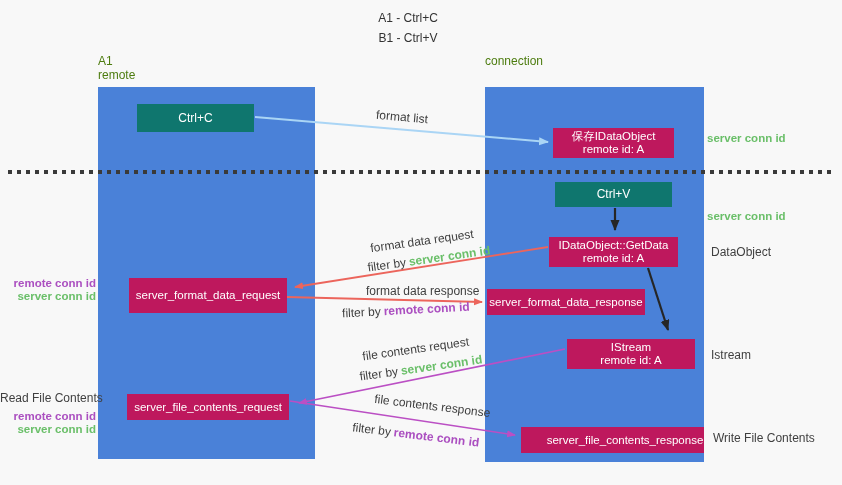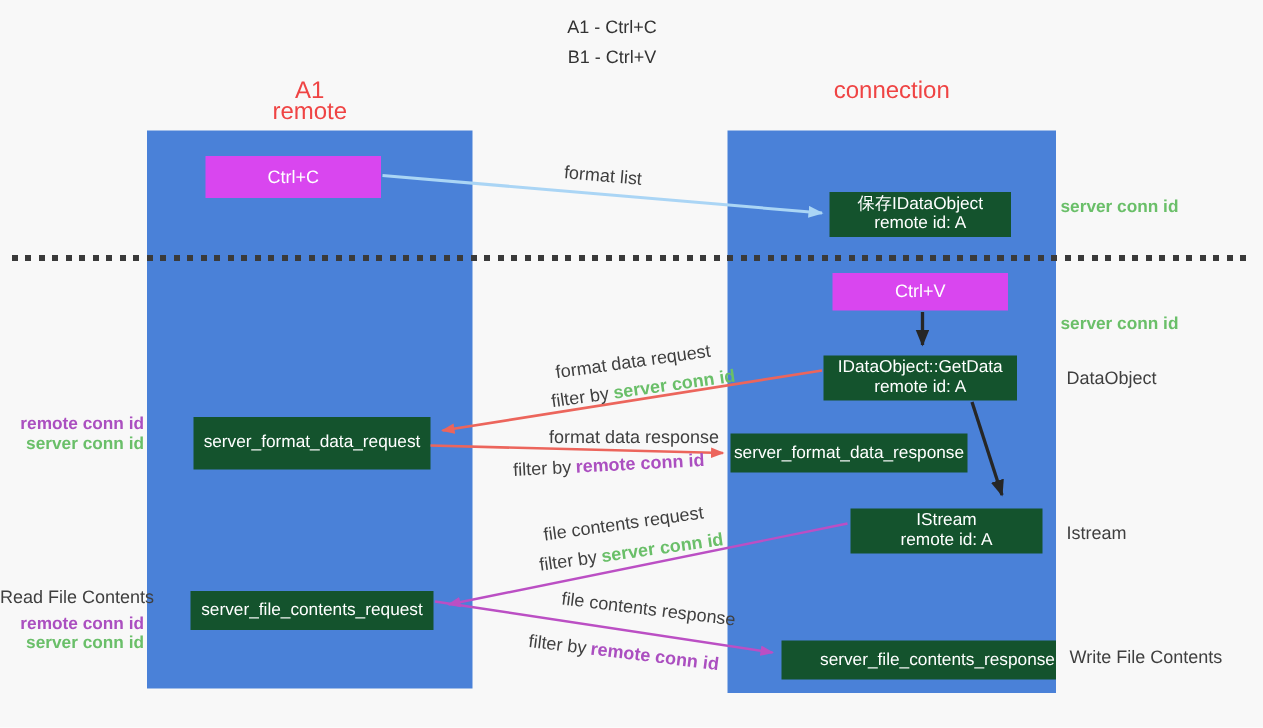--- a/index.html
+++ b/index.html
@@ -6,37 +6,37 @@
   .canvas {
     position:relative; width:842px; height:485px;
     background:#f8f8f8; overflow:hidden;
     font-family:"Liberation Sans", sans-serif;
     color:#3f3f3f;
   }
   .title {
     position:absolute; left:278px; top:8px; width:260px;
     text-align:center; font-size:12px; line-height:20px; color:#333;
   }
-  .col-hdr { position:absolute; text-align:center; font-size:16px; line-height:14px; color:#ef4444; }
+  .col-hdr { position:absolute; text-align:left; font-size:12px; line-height:14px; color:#4d7c0f; }
   .hdr-a { left:98px; top:54px; width:217px; }
   .hdr-b { left:485px; top:54px; width:219px; }
   .col { position:absolute; background:#4a81d8; z-index:1; }
   .col-a { left:98px; top:87px; width:217px; height:372px; }
   .col-b { left:485px; top:87px; width:219px; height:375px; }
   .dotted {
     position:absolute; left:8px; right:6px; top:170px; height:4px; z-index:4;
     background:repeating-linear-gradient(90deg,#3a3a3a 0 4px, transparent 4px 9px);
   }
   .box {
     position:absolute; z-index:2;
     display:flex; flex-direction:column; align-items:center; justify-content:center;
     color:#fff; font-size:11.5px; line-height:13px; text-align:center; white-space:nowrap;
   }
-  .green  { background:#d946ef; }
-  .orange { background:#14532d; }
+  .green  { background:#0f766e; }
+  .orange { background:#be185d; }
   .b-ctrl-c   { left:137px; top:104px; width:117px; height:28px; font-size:12px; }
   .b-save     { left:553px; top:128px; width:121px; height:30px; }
   .b-ctrl-v   { left:555px; top:182px; width:117px; height:25px; font-size:12px; }
   .b-getdata  { left:549px; top:237px; width:129px; height:30px; }
   .b-freq     { left:129px; top:278px; width:158px; height:35px; }
   .b-fresp    { left:487px; top:289px; width:158px; height:26px; }
   .b-istream  { left:567px; top:339px; width:128px; height:30px; }
   .b-fileq    { left:127px; top:394px; width:162px; height:26px; }
   .b-filer    { left:521px; top:427px; width:158px; height:26px;padding-left:25px; }
   .lbl { position:absolute; z-index:5; font-size:12px; white-space:nowrap; color:#3f3f3f; }

